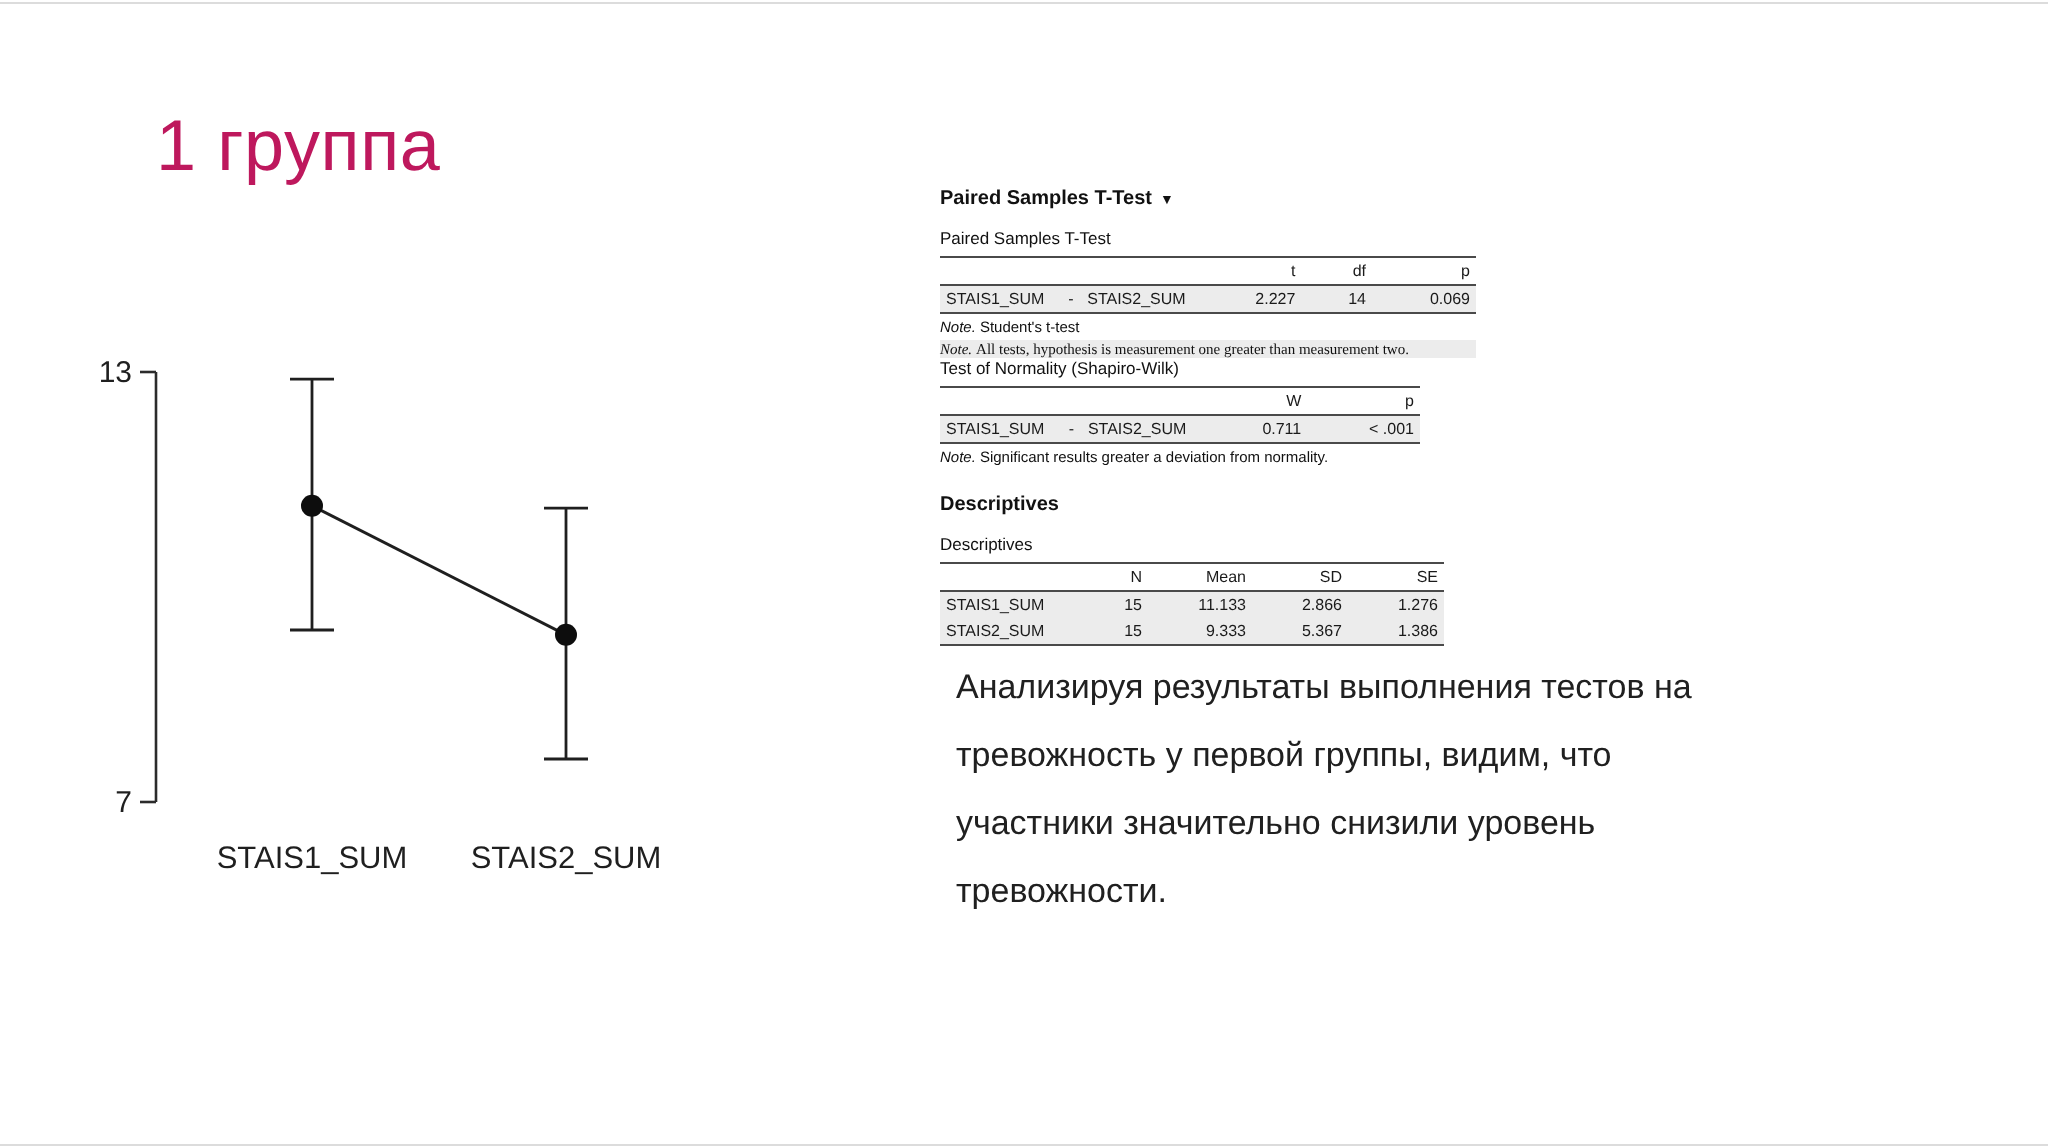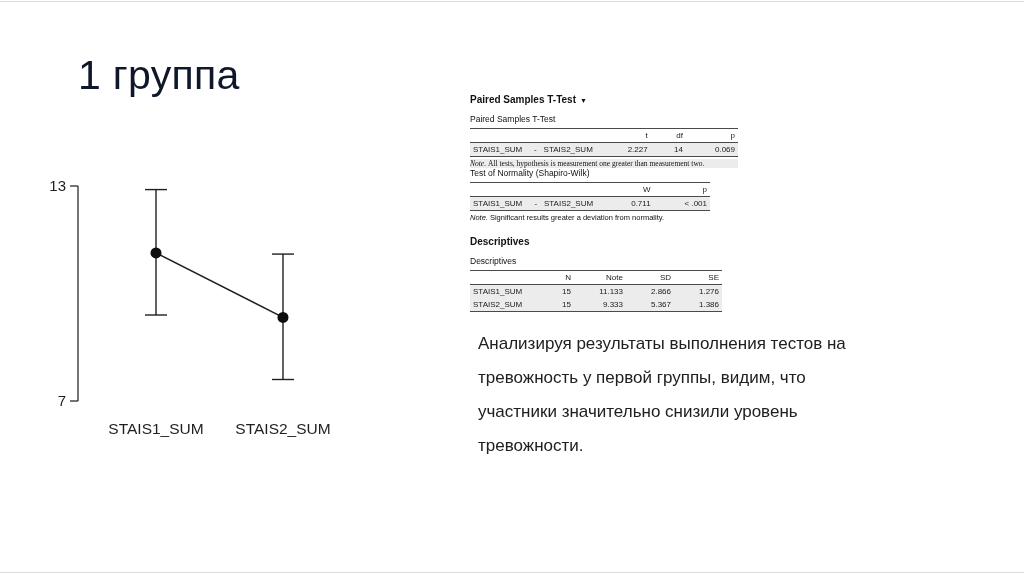--- a/index.html
+++ b/index.html
@@ -5,21 +5,21 @@
   html,body{margin:0;padding:0;}
   body{
     width:1024px;height:574px;background:#ffffff;
     font-family:"Liberation Sans",sans-serif;
     position:relative;overflow:hidden;color:#1a1a1a;
   }
   .edge{position:absolute;left:0;width:1024px;height:1px;background:#dcdcdc;}
   .edge.top{top:1px;}
   .edge.bottom{bottom:1px;}
 
-  .title{position:absolute;left:78px;top:52px;font-size:41px;color:#0f172a;letter-spacing:.3px;}
+  .title{position:absolute;left:78px;top:52px;font-size:36px;color:#be185d;letter-spacing:.3px;}
 
   .chart-wrap{position:absolute;left:40px;top:158px;width:320px;height:292px;}
 
   .stats{position:absolute;left:470px;top:54px;width:300px;color:#111;margin-top:40px;}
   .jasp-h1{font-weight:bold;font-size:10px;margin:14px 0 9px;display:flex;align-items:center;gap:4px;}
   .jasp-h1.first{margin-top:0;}
   .arrow{font-size:7px;line-height:1;position:relative;top:1px;}
   .tbl-title{font-size:8.5px;margin:0 0 4px;}
   table.jasp{border-collapse:collapse;font-size:8px;color:#1a1a1a;table-layout:fixed;}
   table.jasp th,table.jasp td{padding:2px 3px;font-weight:normal;text-align:left;white-space:nowrap;overflow:hidden;}
@@ -93,20 +93,23 @@
       <tr class="shade last">
         <td>STAIS1_SUM</td>
         <td class="sep">-</td>
         <td>STAIS2_SUM</td>
         <td class="num">2.227</td>
         <td class="num">14</td>
         <td class="num">0.069</td>
       </tr>
     </tbody>
   </table>
+  <div class="note">
+    <span class="note-label">Note.</span><span>Student's t-test</span>
+  </div>
   <div class="note shade">
     <span class="note-label">Note.</span><span>All tests, hypothesis is measurement one greater than measurement two.</span>
   </div>
 
   <div class="tbl-title">Test of Normality (Shapiro-Wilk)</div>
   <table class="jasp" style="width:240px">
     <colgroup>
         <col style="width:58px">
         <col style="width:10px">
         <col style="width:58px">
@@ -145,21 +148,21 @@
         <col style="width:66px">
         <col style="width:38px">
         <col style="width:52px">
         <col style="width:48px">
         <col style="width:48px">
       </colgroup>
     <thead>
       <tr>
         <th></th>
         <th class="num">N</th>
-        <th class="num">Note</th>
+        <th class="num">Mean</th>
         <th class="num">SD</th>
         <th class="num">SE</th>
       </tr>
     </thead>
     <tbody>
       <tr class="shade">
         <td>STAIS1_SUM</td>
         <td class="num">15</td>
         <td class="num">11.133</td>
         <td class="num">2.866</td>

